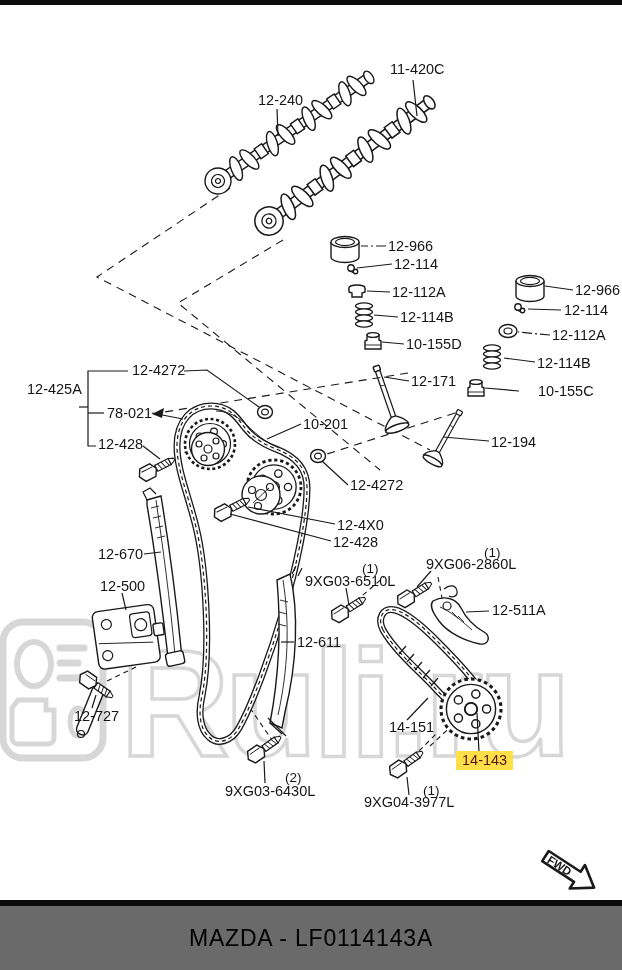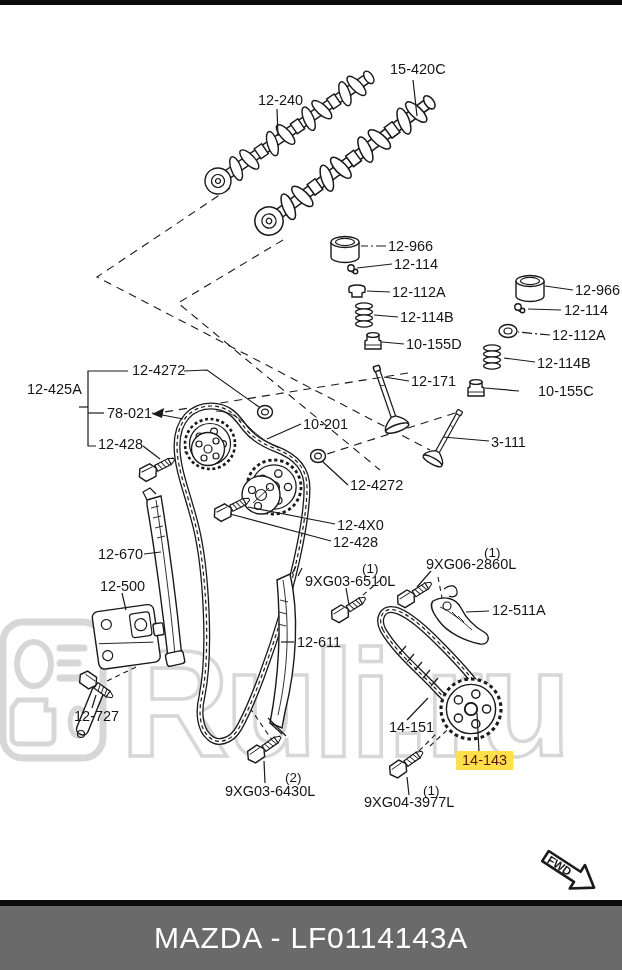--- a/index.html
+++ b/index.html
@@ -6,21 +6,21 @@
   #stage{position:relative;width:622px;height:970px;background:#fff;overflow:hidden;
          font-family:"Liberation Sans",sans-serif;}
   .lbl{position:absolute;font-size:14.5px;line-height:14px;color:#151515;white-space:nowrap;
        letter-spacing:0;}
   .qty{font-size:13.5px;}
   .hl{background:#fde047;color:#5a1111;padding:2px 6px 3px;line-height:14px;}
   #topstrip{position:absolute;left:0;top:0;width:622px;height:5px;background:#0b0b0b;}
   #botline{position:absolute;left:0;top:900px;width:622px;height:6px;background:#0b0b0b;}
   #footer{position:absolute;left:0;top:906px;width:622px;height:64px;background:#6a6a6a;
           display:flex;align-items:center;justify-content:center;gap:30px;}
-  #footer span{color:#ffffff;font-size:30px;letter-spacing:0.8px;}
+  #footer span{color:#000000;font-size:23px;letter-spacing:0.8px;}
   svg{position:absolute;left:0;top:0;}
   .ln{stroke:#1a1a1a;stroke-width:1.2;fill:none;}
   .pt{stroke:#1a1a1a;stroke-width:1.4;fill:#fff;}
   .ptn{stroke:#1a1a1a;stroke-width:1.2;fill:none;}
   .thin{stroke:#1a1a1a;stroke-width:.9;fill:none;}
   .dash{stroke:#1a1a1a;stroke-width:1.1;fill:none;stroke-dasharray:8 6;}
   .dash2{stroke:#1a1a1a;stroke-width:1.1;fill:none;stroke-dasharray:5 4;}
   .ch1{stroke:#1a1a1a;stroke-width:7;fill:none;stroke-linejoin:round;}
   .ch2{stroke:#ffffff;stroke-width:4.4;fill:none;stroke-linejoin:round;}
   .ch3{stroke:#1a1a1a;stroke-width:1.2;fill:none;stroke-dasharray:4 3;}
@@ -303,35 +303,35 @@
       <polyline points="409,795 407,777" class="ln"></polyline>
     </g>
 
     <g transform="translate(552,846) rotate(33)">
       <path d="M0,6 L38,6 L38,-2 L58,12 L38,26 L38,18 L0,18 Z" fill="#fff" stroke="#1a1a1a" stroke-width="2.6" stroke-linejoin="round"></path>
       <text x="4" y="16.5" font-family="Liberation Sans, sans-serif" font-size="11.5" font-weight="bold" fill="#1a1a1a">FWD</text>
     </g>
   </svg>
 
   <div class="lbl" style="left:258px;top:93px">12-240</div>
-  <div class="lbl" style="left:390px;top:62px">15-420C</div>
+  <div class="lbl" style="left:390px;top:62px">11-420C</div>
 
   <div class="lbl" style="left:388px;top:239px">12-966</div>
   <div class="lbl" style="left:394px;top:257px">12-114</div>
   <div class="lbl" style="left:392px;top:285px">12-112A</div>
   <div class="lbl" style="left:400px;top:310px">12-114B</div>
   <div class="lbl" style="left:406px;top:337px">10-155D</div>
   <div class="lbl" style="left:411px;top:374px">12-171</div>
 
   <div class="lbl" style="left:575px;top:283px">12-966</div>
   <div class="lbl" style="left:564px;top:303px">12-114</div>
   <div class="lbl" style="left:552px;top:328px">12-112A</div>
   <div class="lbl" style="left:537px;top:356px">12-114B</div>
   <div class="lbl" style="left:538px;top:384px">10-155C</div>
-  <div class="lbl" style="left:491px;top:435px">3-111</div>
+  <div class="lbl" style="left:491px;top:435px">12-194</div>
 
   <div class="lbl" style="left:132px;top:363px">12-4272</div>
   <div class="lbl" style="left:27px;top:382px">12-425A</div>
   <div class="lbl" style="left:107px;top:406px">78-021</div>
   <div class="lbl" style="left:98px;top:437px">12-428</div>
 
   <div class="lbl" style="left:303px;top:417px">10-201</div>
   <div class="lbl" style="left:350px;top:478px">12-4272</div>
   <div class="lbl" style="left:337px;top:518px">12-4X0</div>
   <div class="lbl" style="left:333px;top:535px">12-428</div>

